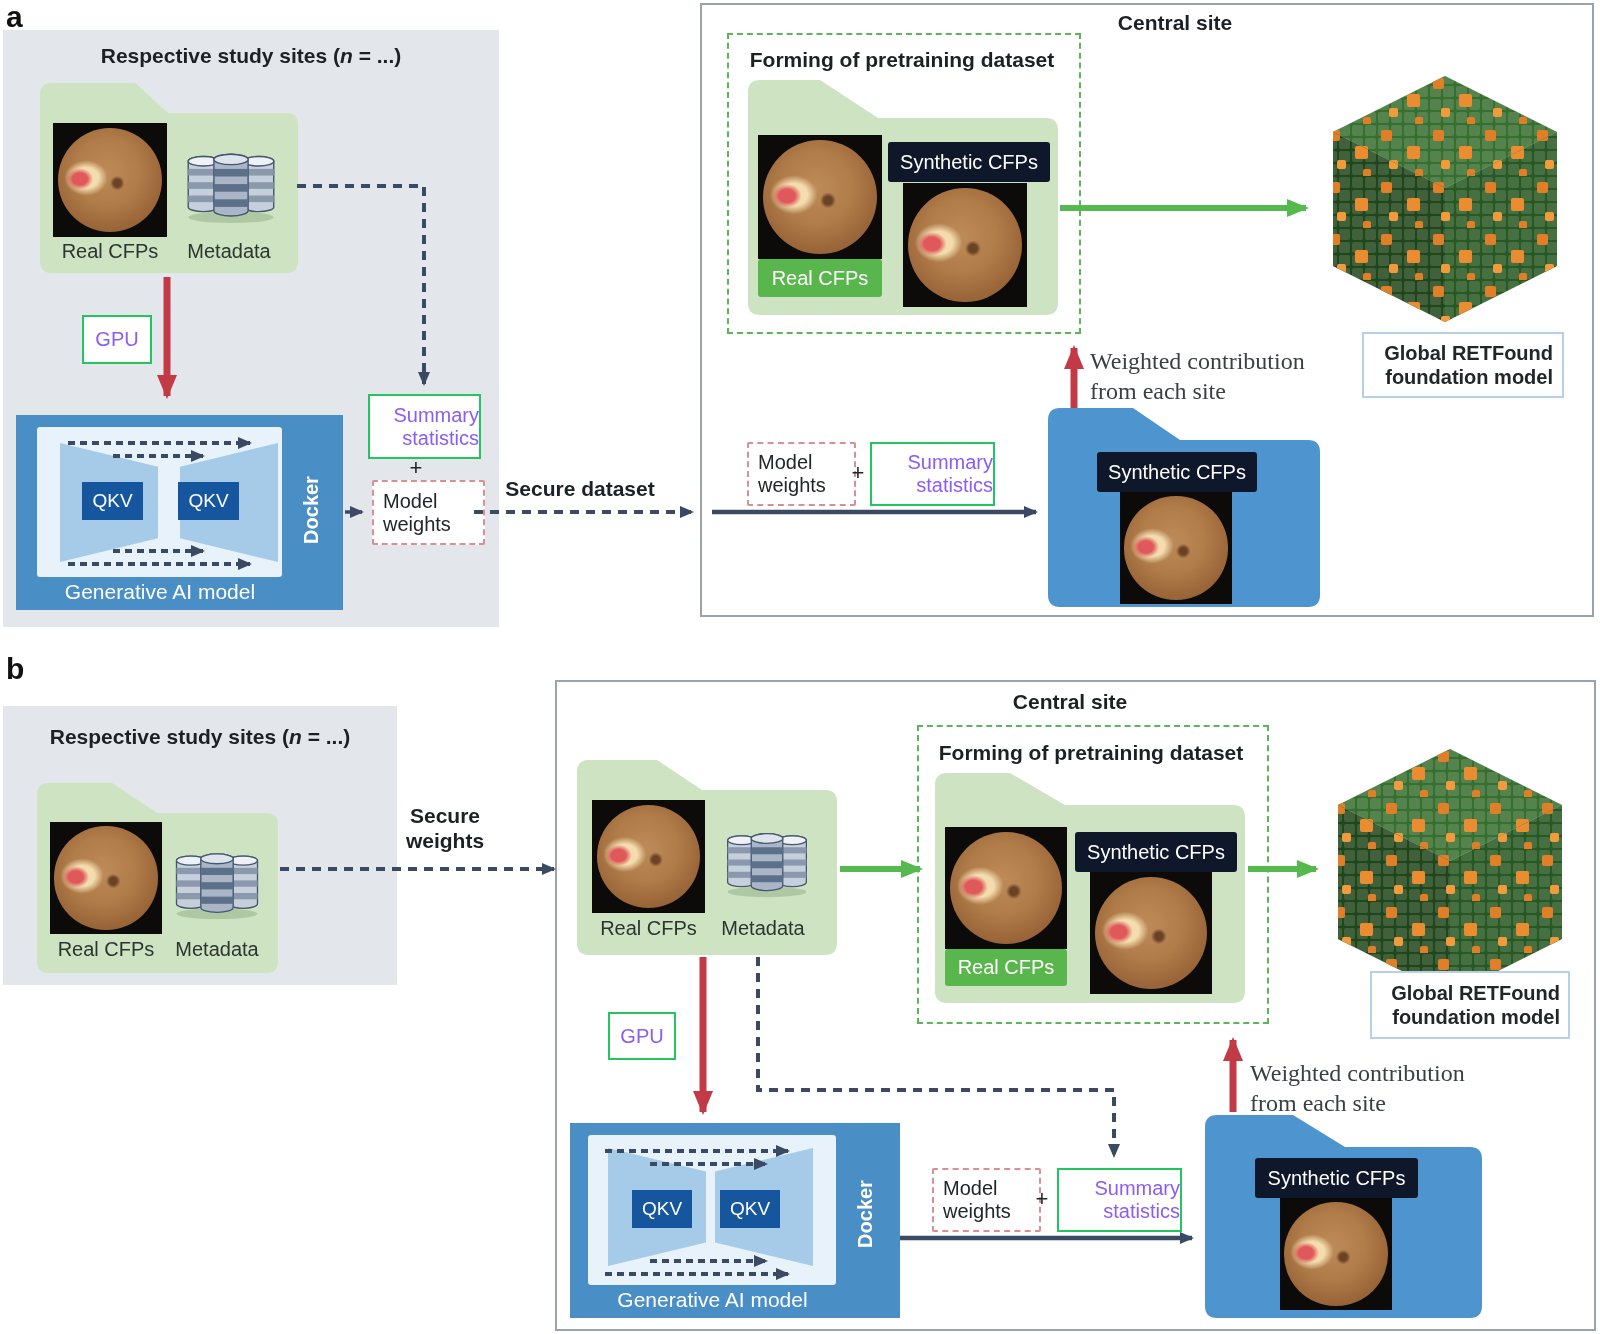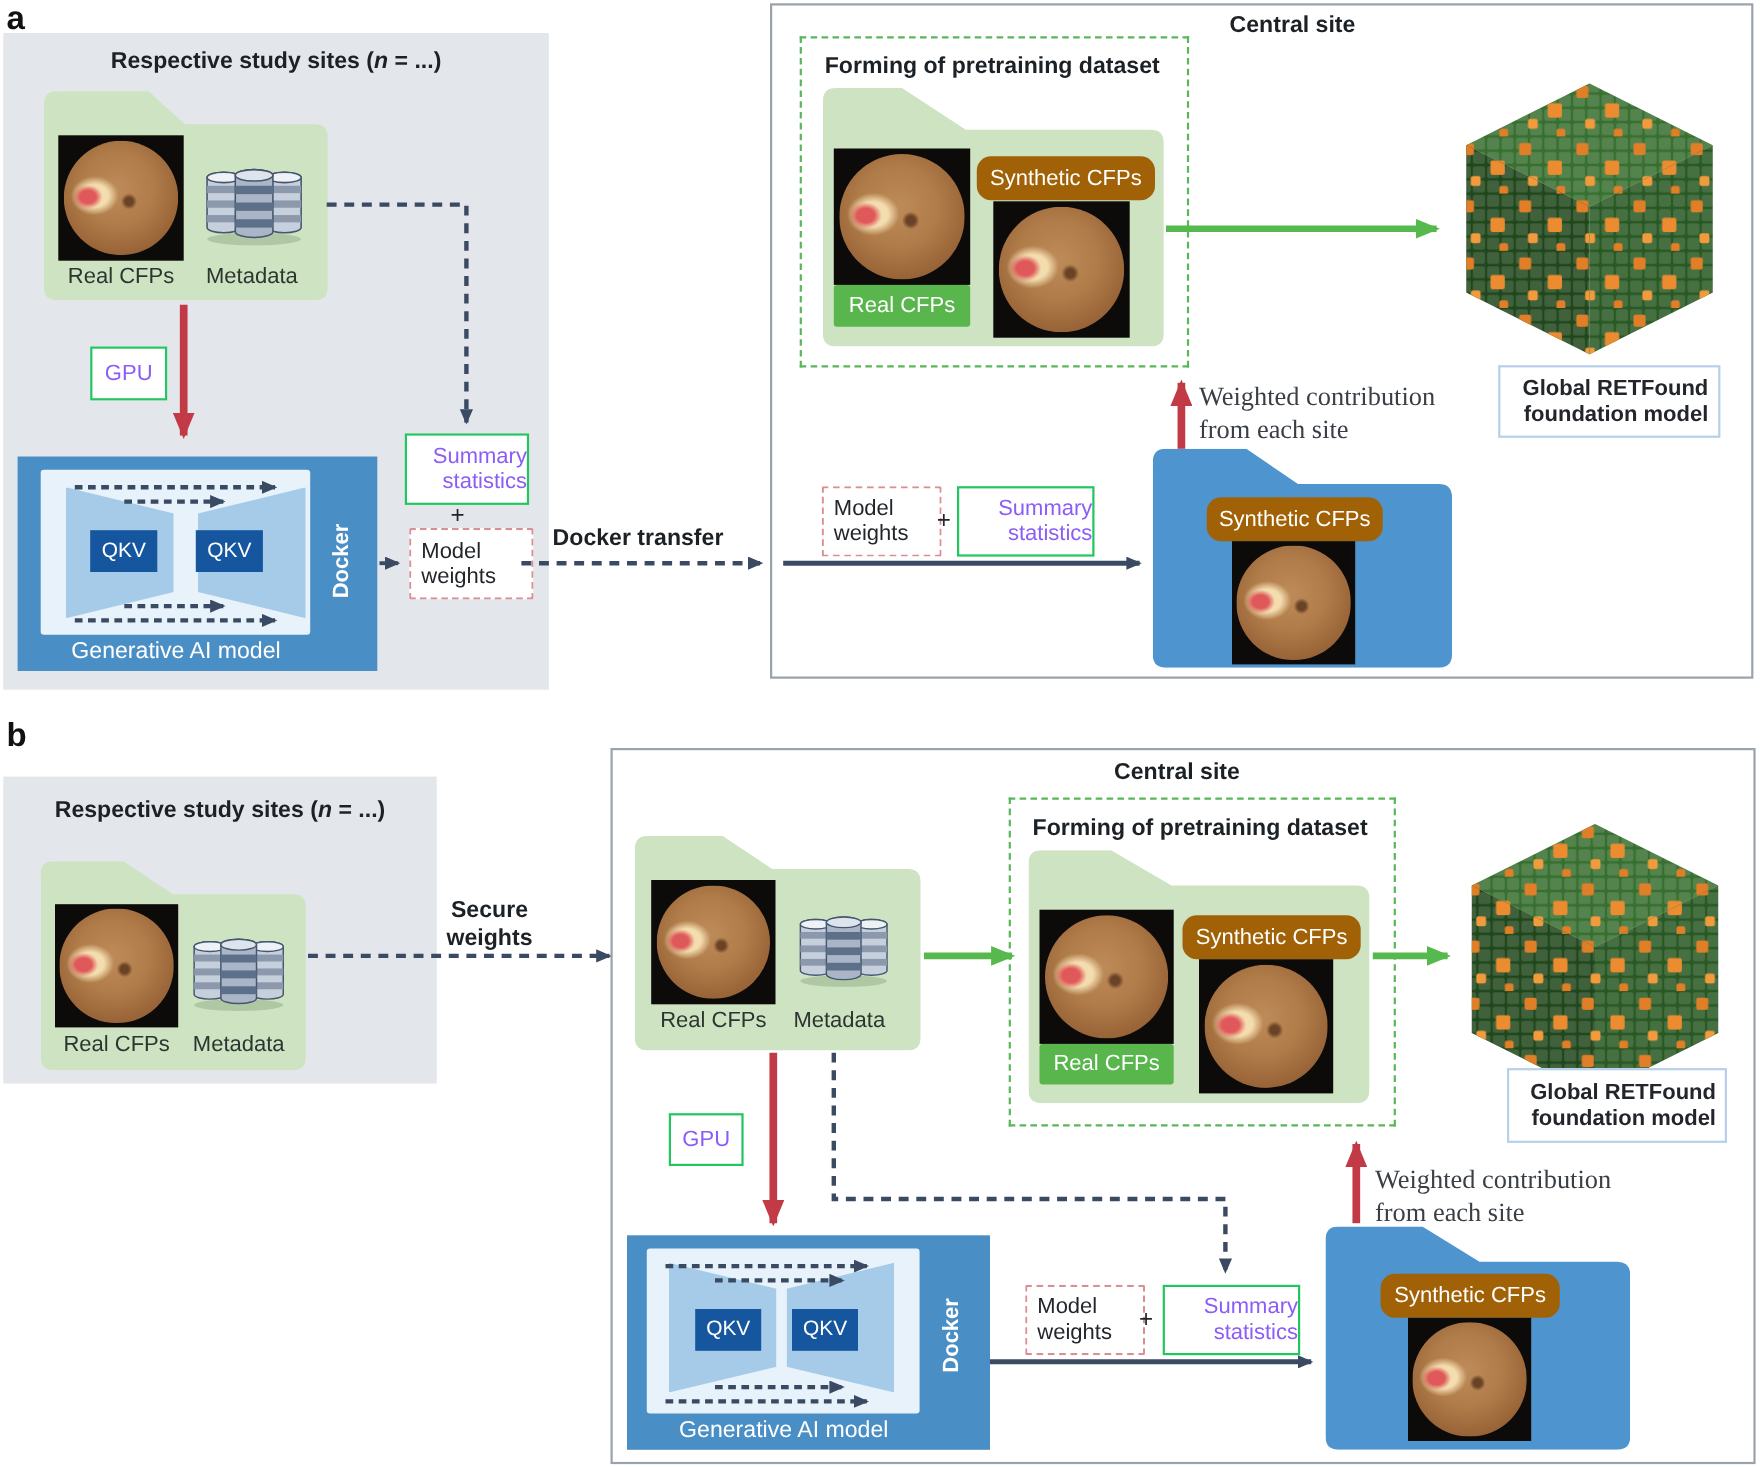--- a/index.html
+++ b/index.html
@@ -14,21 +14,21 @@
   .whitebox{background:#ffffff;border:2px solid #22c55e;font-size:20px;color:#8b5cf6;
             display:flex;flex-direction:column;justify-content:center;line-height:1.15;}
   .whitebox.pad{align-items:flex-start;padding-left:9px;text-align:right;}
   .whitebox.cen{align-items:center;}
   .dashedbox{background:#ffffff;border:2px dashed #d98f93;font-size:20px;color:#22262b;
              display:flex;flex-direction:column;justify-content:center;align-items:flex-start;
              padding-left:9px;line-height:1.15;border-radius:2px;}
   .plus{font-size:22px;color:#22262b;text-align:center;}
   .green-dash{border:2px dashed #5bb65a;background:transparent;}
   .chip{display:flex;align-items:center;justify-content:center;color:#fff;font-size:20px;border-radius:3px;}
-  .chip.red{background:#a16207;border-radius:13px;}
+  .chip.red{background:#0f172a;}
   .chip.green{background:#58b64c;}
   .fundus{background:#0c0b09;}
   .fundus::before{content:"";position:absolute;inset:4%;border-radius:50%;
     background:
       radial-gradient(circle at 57% 53%, #6a4225 0 4.5%, rgba(106,66,37,0) 9%),
       radial-gradient(ellipse 16% 13% at 21% 49%, #e0595a 0 45%, rgba(224,89,90,0) 80%),
       radial-gradient(ellipse 22% 18% at 27% 48%, #f3dcae 0 55%, rgba(243,220,174,0) 95%),
       radial-gradient(circle at 47% 42%, #bd8b59 0%, #b07c49 40%, #9a6639 70%, #835430 92%, #774b2a 100%);}
   .bluebox{background:#4a8ec6;}
   .inner{background:#e7f2fb;border-radius:3px;}
@@ -130,21 +130,21 @@
   <div class="abs model-caption" style="left:30px;top:580px;width:260px;">Generative AI model</div>
 
   <div class="abs whitebox pad" style="left:368px;top:394px;width:100px;height:61px;">
     <span>Summary statistics</span>
   </div>
   <div class="abs plus" style="left:406px;top:455px;width:20px;">+</div>
   <div class="abs dashedbox" style="left:372px;top:480px;width:100px;height:61px;">
     <span>Model weights</span>
   </div>
 
-  <div class="abs secure" style="left:495px;top:476px;width:170px;">Docker transfer</div>
+  <div class="abs secure" style="left:495px;top:476px;width:170px;">Secure dataset</div>
 
   <div class="abs green-dash" style="left:727px;top:33px;width:350px;height:297px;"></div>
   <div class="abs box-title" style="left:737px;top:48px;width:330px;">Forming of pretraining dataset</div>
   <svg class="folder-svg" style="left:748px;top:80px;" width="310" height="235" viewBox="0 0 310 235">
     <path d="M0 12Q0 0 12 0H72L130 38H298Q310 38 310 50V223Q310 235 298 235H12Q0 235 0 223Z" fill="#cde3c1"></path>
   </svg>
   <div class="abs fundus" style="left:758px;top:135px;width:124px;height:124px;"></div>
   <div class="abs chip green" style="left:758px;top:259px;width:124px;height:38px;">Real CFPs</div>
   <div class="abs chip red" style="left:888px;top:142px;width:162px;height:40px;">Synthetic CFPs</div>
   <div class="abs fundus" style="left:903px;top:183px;width:124px;height:124px;"></div>
@@ -186,21 +186,21 @@
     <path d="M0 12Q0 0 12 0H75L120 30H229Q241 30 241 42V178Q241 190 229 190H12Q0 190 0 178Z" fill="#cde3c1"></path>
   </svg>
   <div class="abs fundus" style="left:50px;top:822px;width:112px;height:112px;"></div>
   <svg class="abs" style="left:172px;top:848px;" width="90" height="72" viewBox="0 0 100 80">
       <use href="#db"></use>
     </svg>
   <div class="abs lbl" style="left:44px;top:938px;width:124px;">Real CFPs</div>
   <div class="abs lbl" style="left:162px;top:938px;width:110px;">Metadata</div>
 
   <div class="abs secure" style="left:385px;top:803px;width:120px;">
-    <span style="display:block;margin-top:12px;">Secure</span>
+    <span style="display:block;">Secure</span>
     <span style="display:block;">weights</span>
   </div>
 
   <svg class="folder-svg" style="left:577px;top:760px;" width="260" height="195" viewBox="0 0 260 195">
     <path d="M0 12Q0 0 12 0H80L125 30H248Q260 30 260 42V183Q260 195 248 195H12Q0 195 0 183Z" fill="#cde3c1"></path>
   </svg>
   <div class="abs fundus" style="left:592px;top:800px;width:113px;height:113px;"></div>
   <svg class="abs" style="left:722px;top:828px;" width="90" height="70" viewBox="0 0 100 80">
       <use href="#db"></use>
     </svg>

